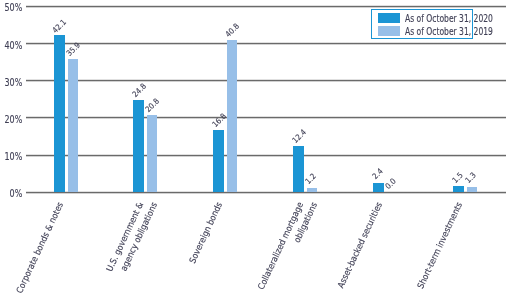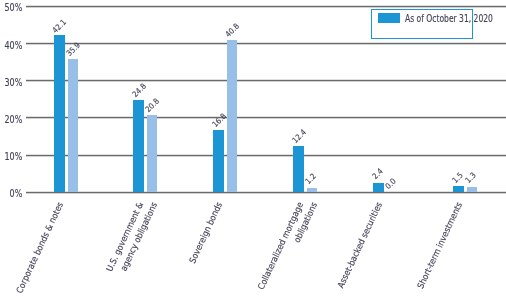--- a/index.html
+++ b/index.html
@@ -104,15 +104,19 @@
     <div class="catline" style="left:60.9px">obligations</div>
     <div class="catline" style="left:126.4px">Asset-backed securities</div>
     <div class="catline" style="left:206.4px">Short-term investments</div>
   </div>
 
   <div class="legend">
     <div class="legend-row" style="top:2.5px">
       <span class="swatch" style="background:#1b95d4"></span>
       <span class="legend-text">As of October 31, 2020</span>
     </div>
+    <div class="legend-row" style="top:16px">
+      <span class="swatch" style="background:#97bfe8"></span>
+      <span class="legend-text">As of October 31, 2019</span>
+    </div>
   </div>
 
 </div>
 
 </body></html>

